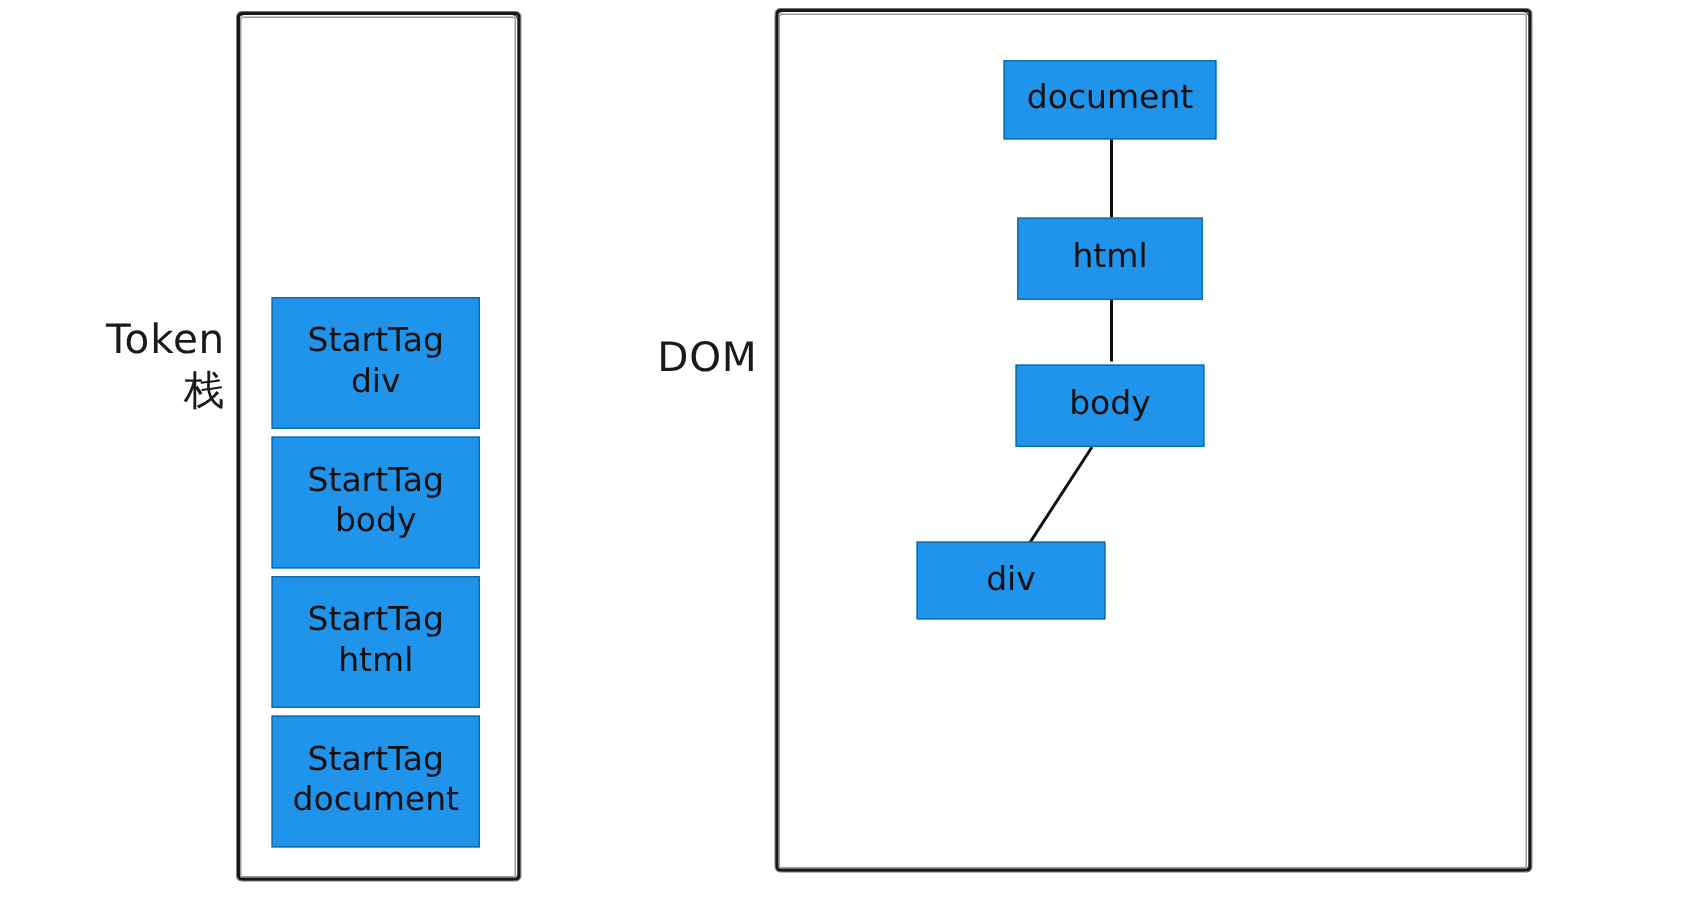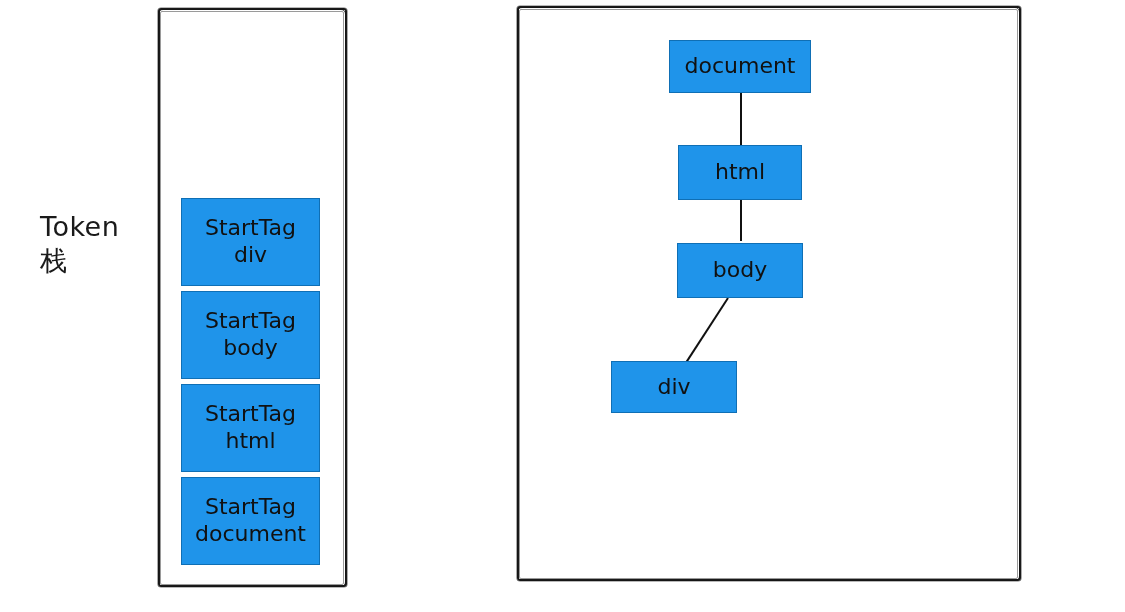--- a/index.html
+++ b/index.html
@@ -40,21 +40,21 @@
     border-radius: 2px;
     pointer-events: none;
   }
 
   
   .side-label {
     position: absolute;
     color: #1a1a1a;
     font-size: 27px;
     letter-spacing: 0.5px;
-    text-align: left;
+    text-align: right;
     line-height: 1.25;
     white-space: pre-line;
   }
 
   
   .node {
     position: absolute;
     background: #1f94ea;
     border: 1.5px solid #0f6fb5;
     color: #111111;
@@ -101,20 +101,21 @@
     <span class="l2">html</span>
   </div>
 
   <div class="node" style="left:181px; top:477px; width:139px; height:88px;">
     <span class="l1">StartTag</span>
     <span class="l2">document</span>
   </div>
 
   <div class="panel" style="left:517px; top:6px; width:500px; height:571px;"></div>
 
+  <div class="side-label" style="left:415px; top:222px; width:90px;">DOM</div>
 
   <div class="edge" style="left:740px; top:92px; width:2px; height:53px;"></div>
   <div class="edge" style="left:740px; top:200px; width:2px; height:41px;"></div>
   <div class="edge" style="left:727px; top:298px; width:2px; height:80px; transform: rotate(33deg); transform-origin: 50% 0;"></div>
 
   <div class="node" style="left:669px; top:40px; width:142px; height:53px;">
     <span>document</span>
   </div>
 
   <div class="node" style="left:678px; top:145px; width:124px; height:55px;">

